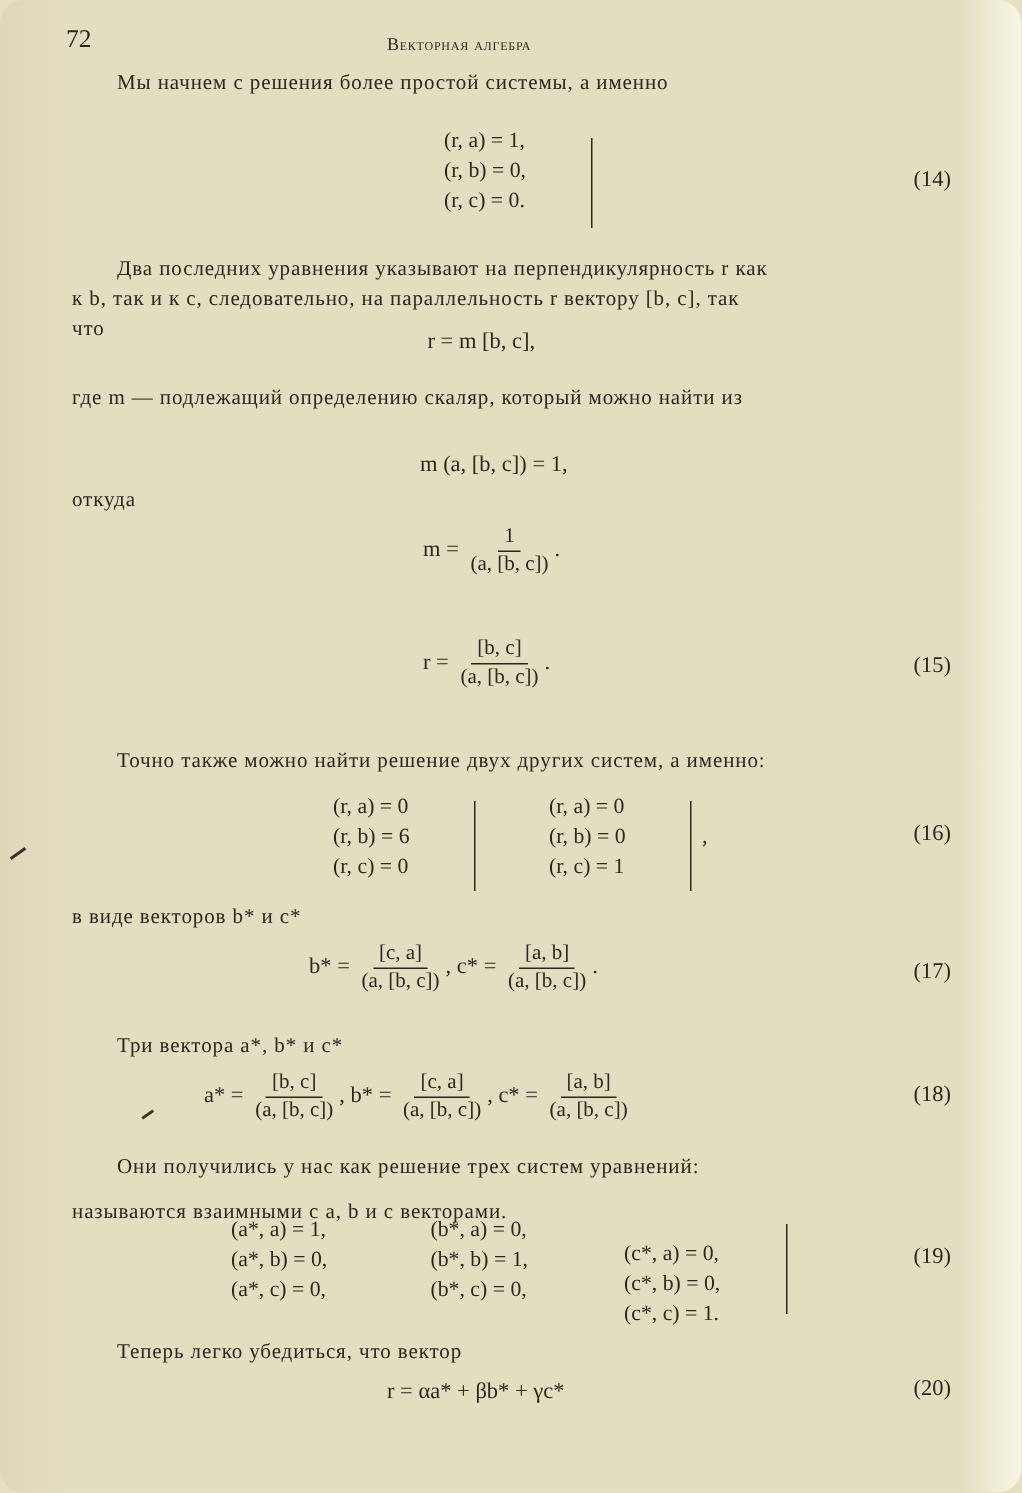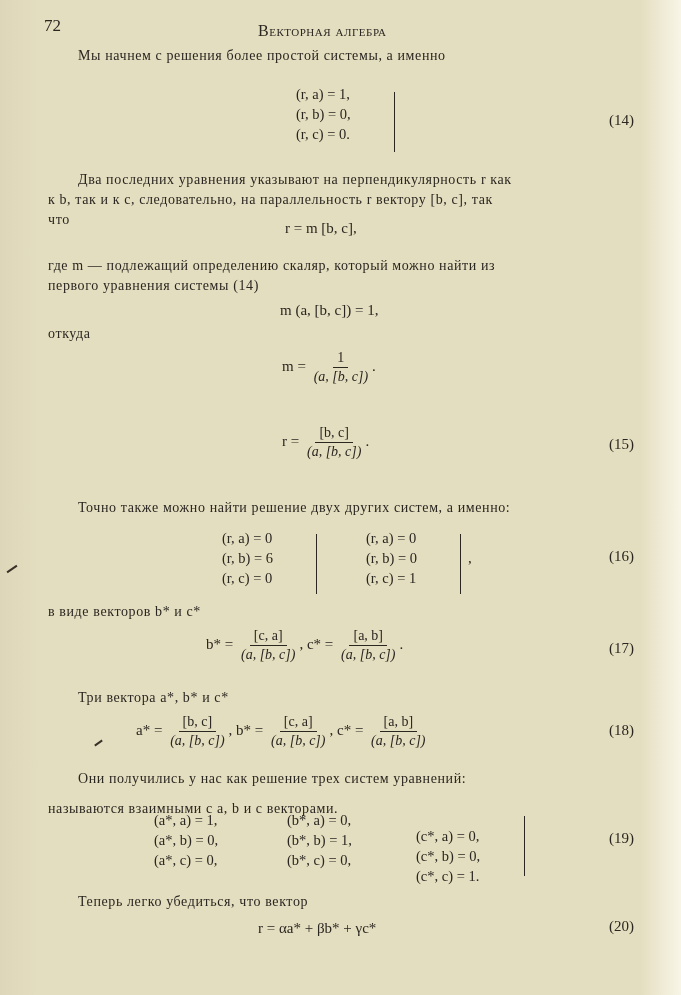--- a/index.html
+++ b/index.html
@@ -8,33 +8,34 @@
     background: #e6e0c2;
     font-family: "Liberation Serif", serif;
     color: #2a2620;
   }
   .page {
     position: relative; width: 681px; height: 995px;
     background:
       linear-gradient(to right, rgba(255,255,255,0) 0, rgba(255,255,255,0) 640px, rgba(250,248,235,0.9) 681px),
       linear-gradient(to right, rgba(210,200,170,0.35) 0, rgba(255,255,255,0) 40px),
       #e4dec0;
+    border-radius: 16px;
   }
   .abs { position: absolute; white-space: nowrap; }
   .header-num { left: 44px; top: 16px; font-size: 17px; }
-  .header-title { left: 258px; top: 22px; font-size: 16px; letter-spacing: 0.5px; font-variant: small-caps; }
+  .header-title { left: 258px; top: 22px; font-size: 12px; letter-spacing: 0.5px; font-variant: small-caps; }
   .p { font-size: 14px; line-height: 20px; letter-spacing: 0.6px; }
   .indent { left: 78px; }
   .eq { font-size: 15px; }
   .eqnum { left: 609px; font-size: 15px; }
   .sys { font-size: 14.5px; line-height: 20px; }
   .brace { position: absolute; border-right: 1.5px solid #2a2620; }
   .frac { display: inline-flex; flex-direction: column; align-items: center; vertical-align: middle; font-size: 14px; }
   .frac .num { padding: 0 4px 1px; border-bottom: 1px solid #2a2620; line-height: 16px; }
-  .frac .den { padding: 1px 4px 0; line-height: 16px; font-style: italic; }
+  .frac .den { padding: 1px 4px 0; line-height: 16px; }
   .mark { position: absolute; background: #3a3228; height: 2px; transform: rotate(-35deg); }
 </style>
 </head>
 <body>
 
 <div class="page">
 
   <div class="abs header-num">72</div>
   <div class="abs header-title">Векторная алгебра</div>
 
@@ -48,21 +49,20 @@
   <div class="brace" style="left:394px; top:92px; height:60px;"></div>
   <div class="abs eqnum" style="top:112px">(14)</div>
 
   <div class="abs p indent" style="top:170px">Два последних уравнения указывают на перпендикулярность r как</div>
   <div class="abs p" style="left:48px; top:190px">к b, так и к c, следовательно, на параллельность r вектору [b, c], так</div>
   <div class="abs p" style="left:48px; top:210px">что</div>
 
   <div class="abs eq" style="left:285px; top:220px">r = m [b, c],</div>
 
   <div class="abs p" style="left:48px; top:256px">где m — подлежащий определению скаляр, который можно найти из</div>
-  <div class="abs p" style="left:48px; top:276px">первого уравнения системы (14)</div>
 
   <div class="abs eq" style="left:280px; top:302px">m (a, [b, c]) = 1,</div>
 
   <div class="abs p" style="left:48px; top:324px">откуда</div>
 
   <div class="abs eq" style="left:282px; top:350px">
     <span>m =</span>
     <span class="frac">
       <span class="num">1</span>
       <span class="den">(a, [b, c])</span>

